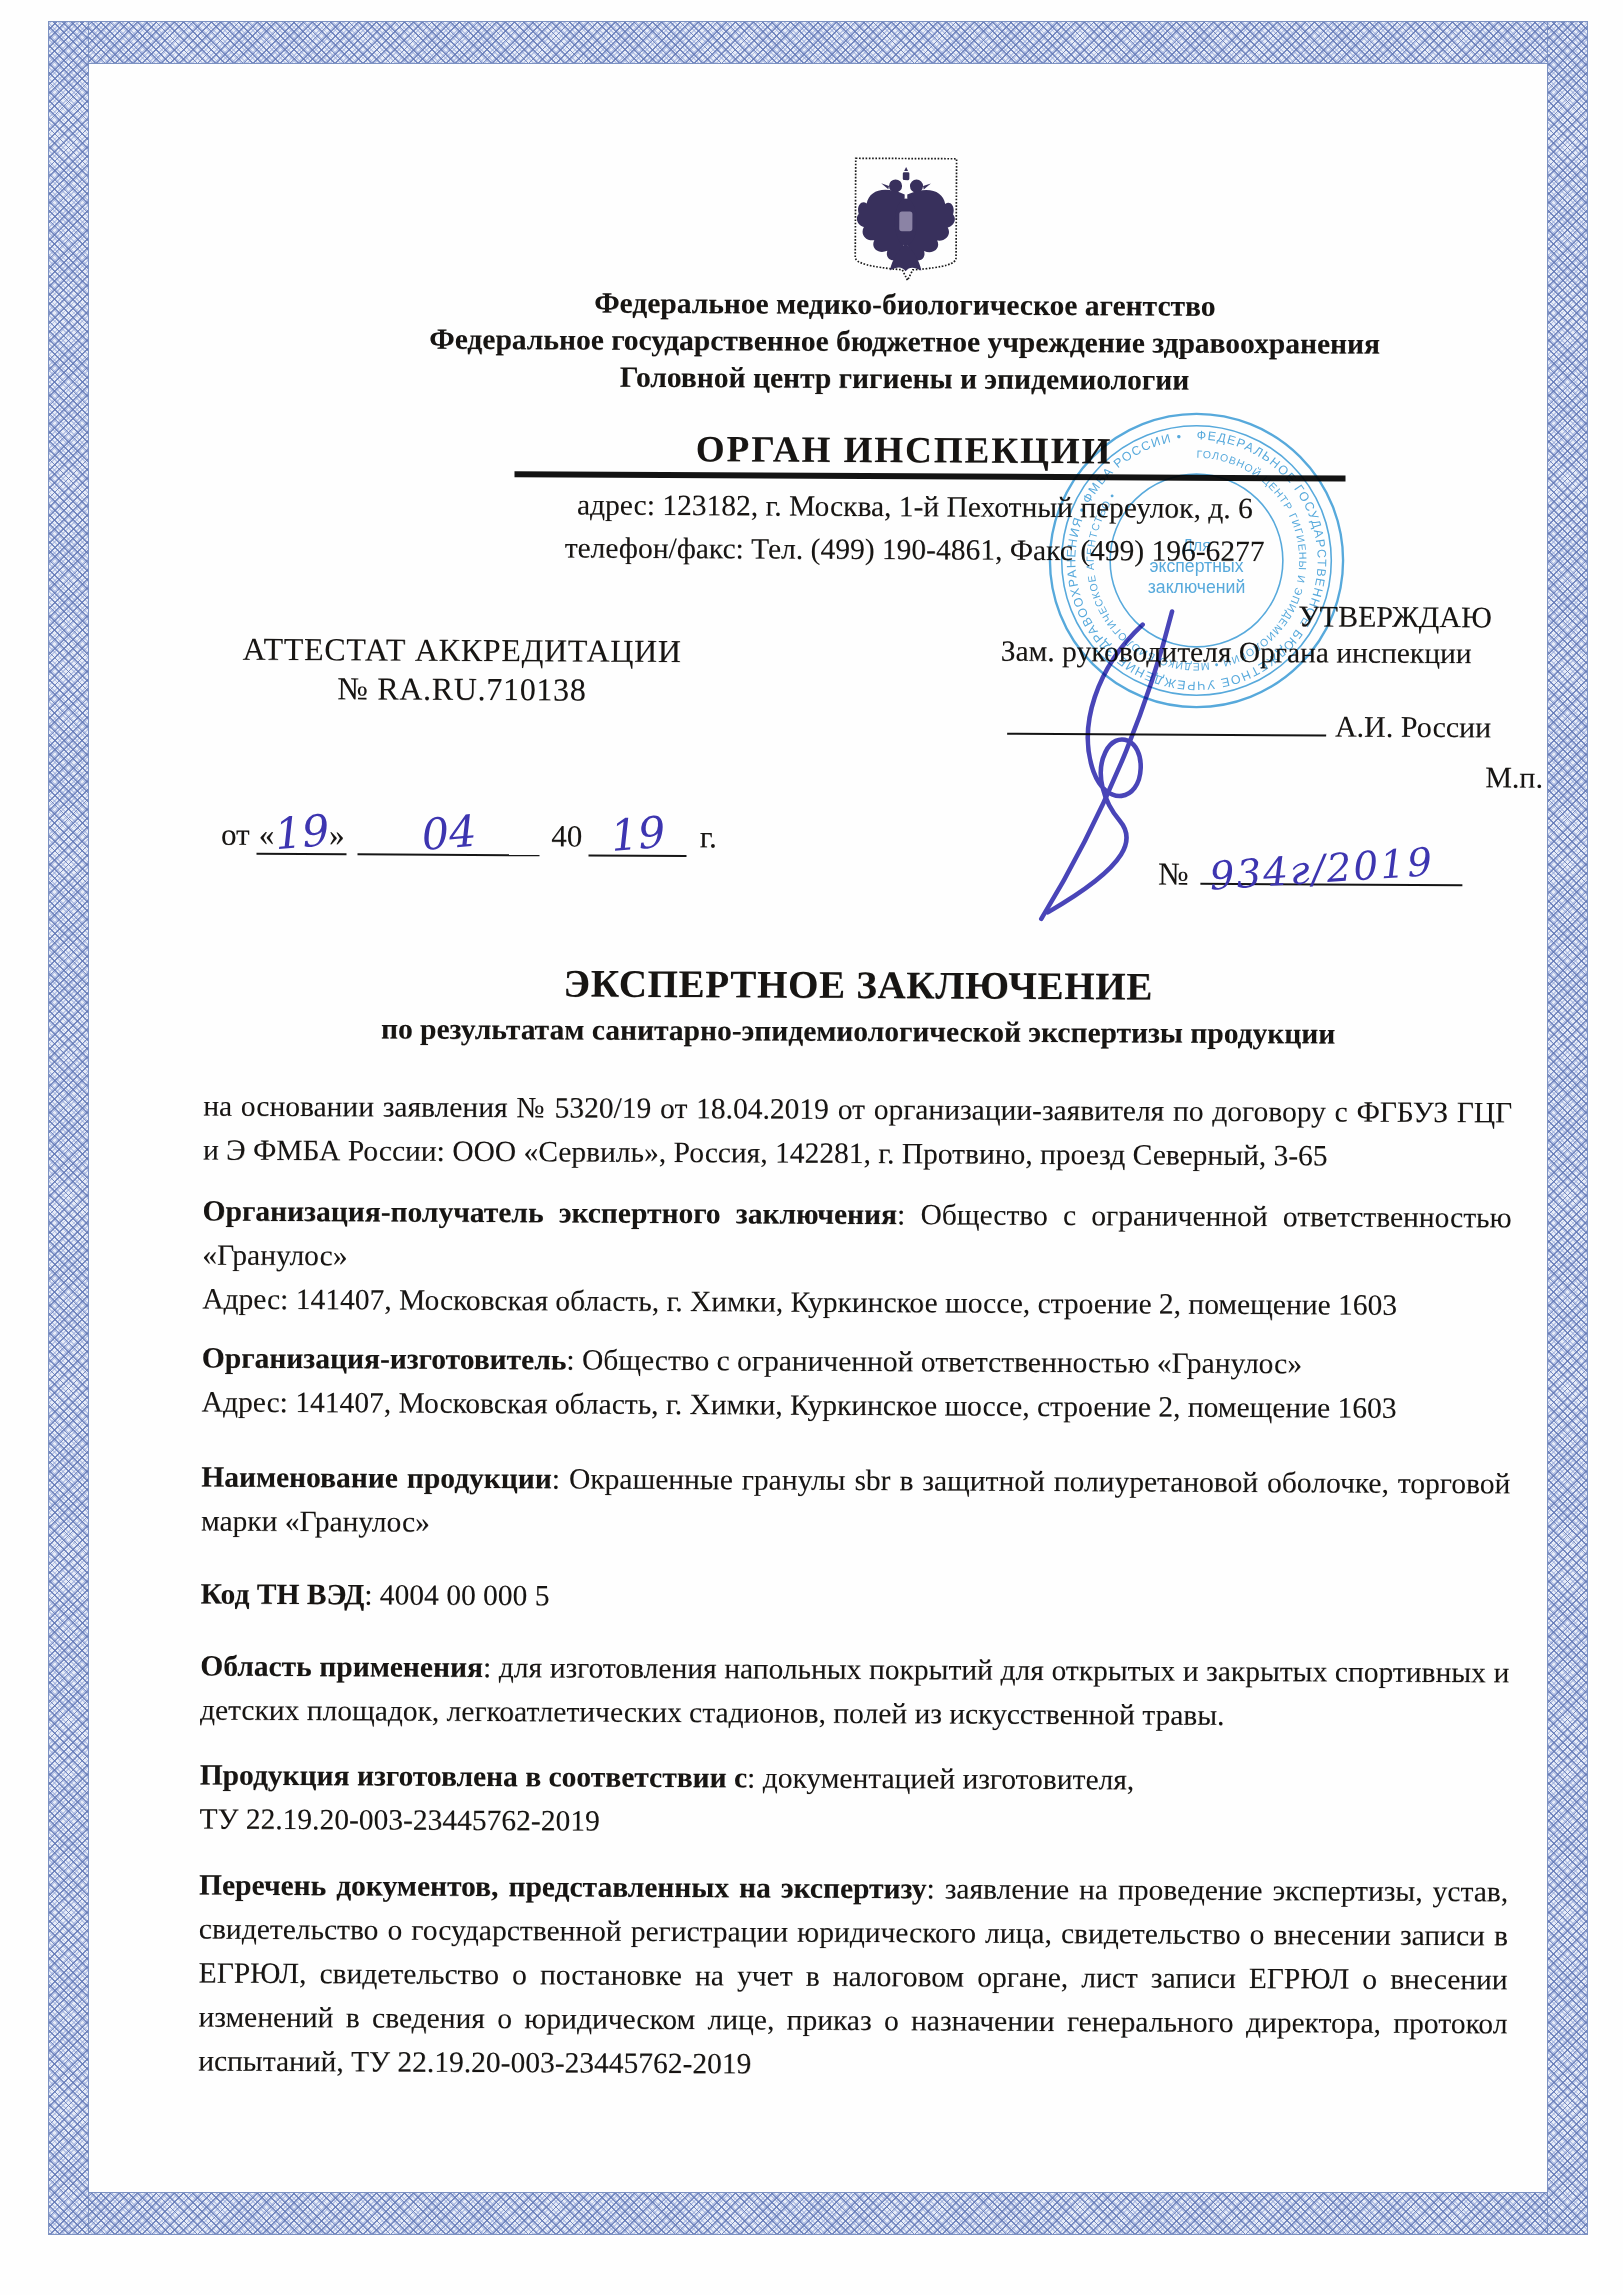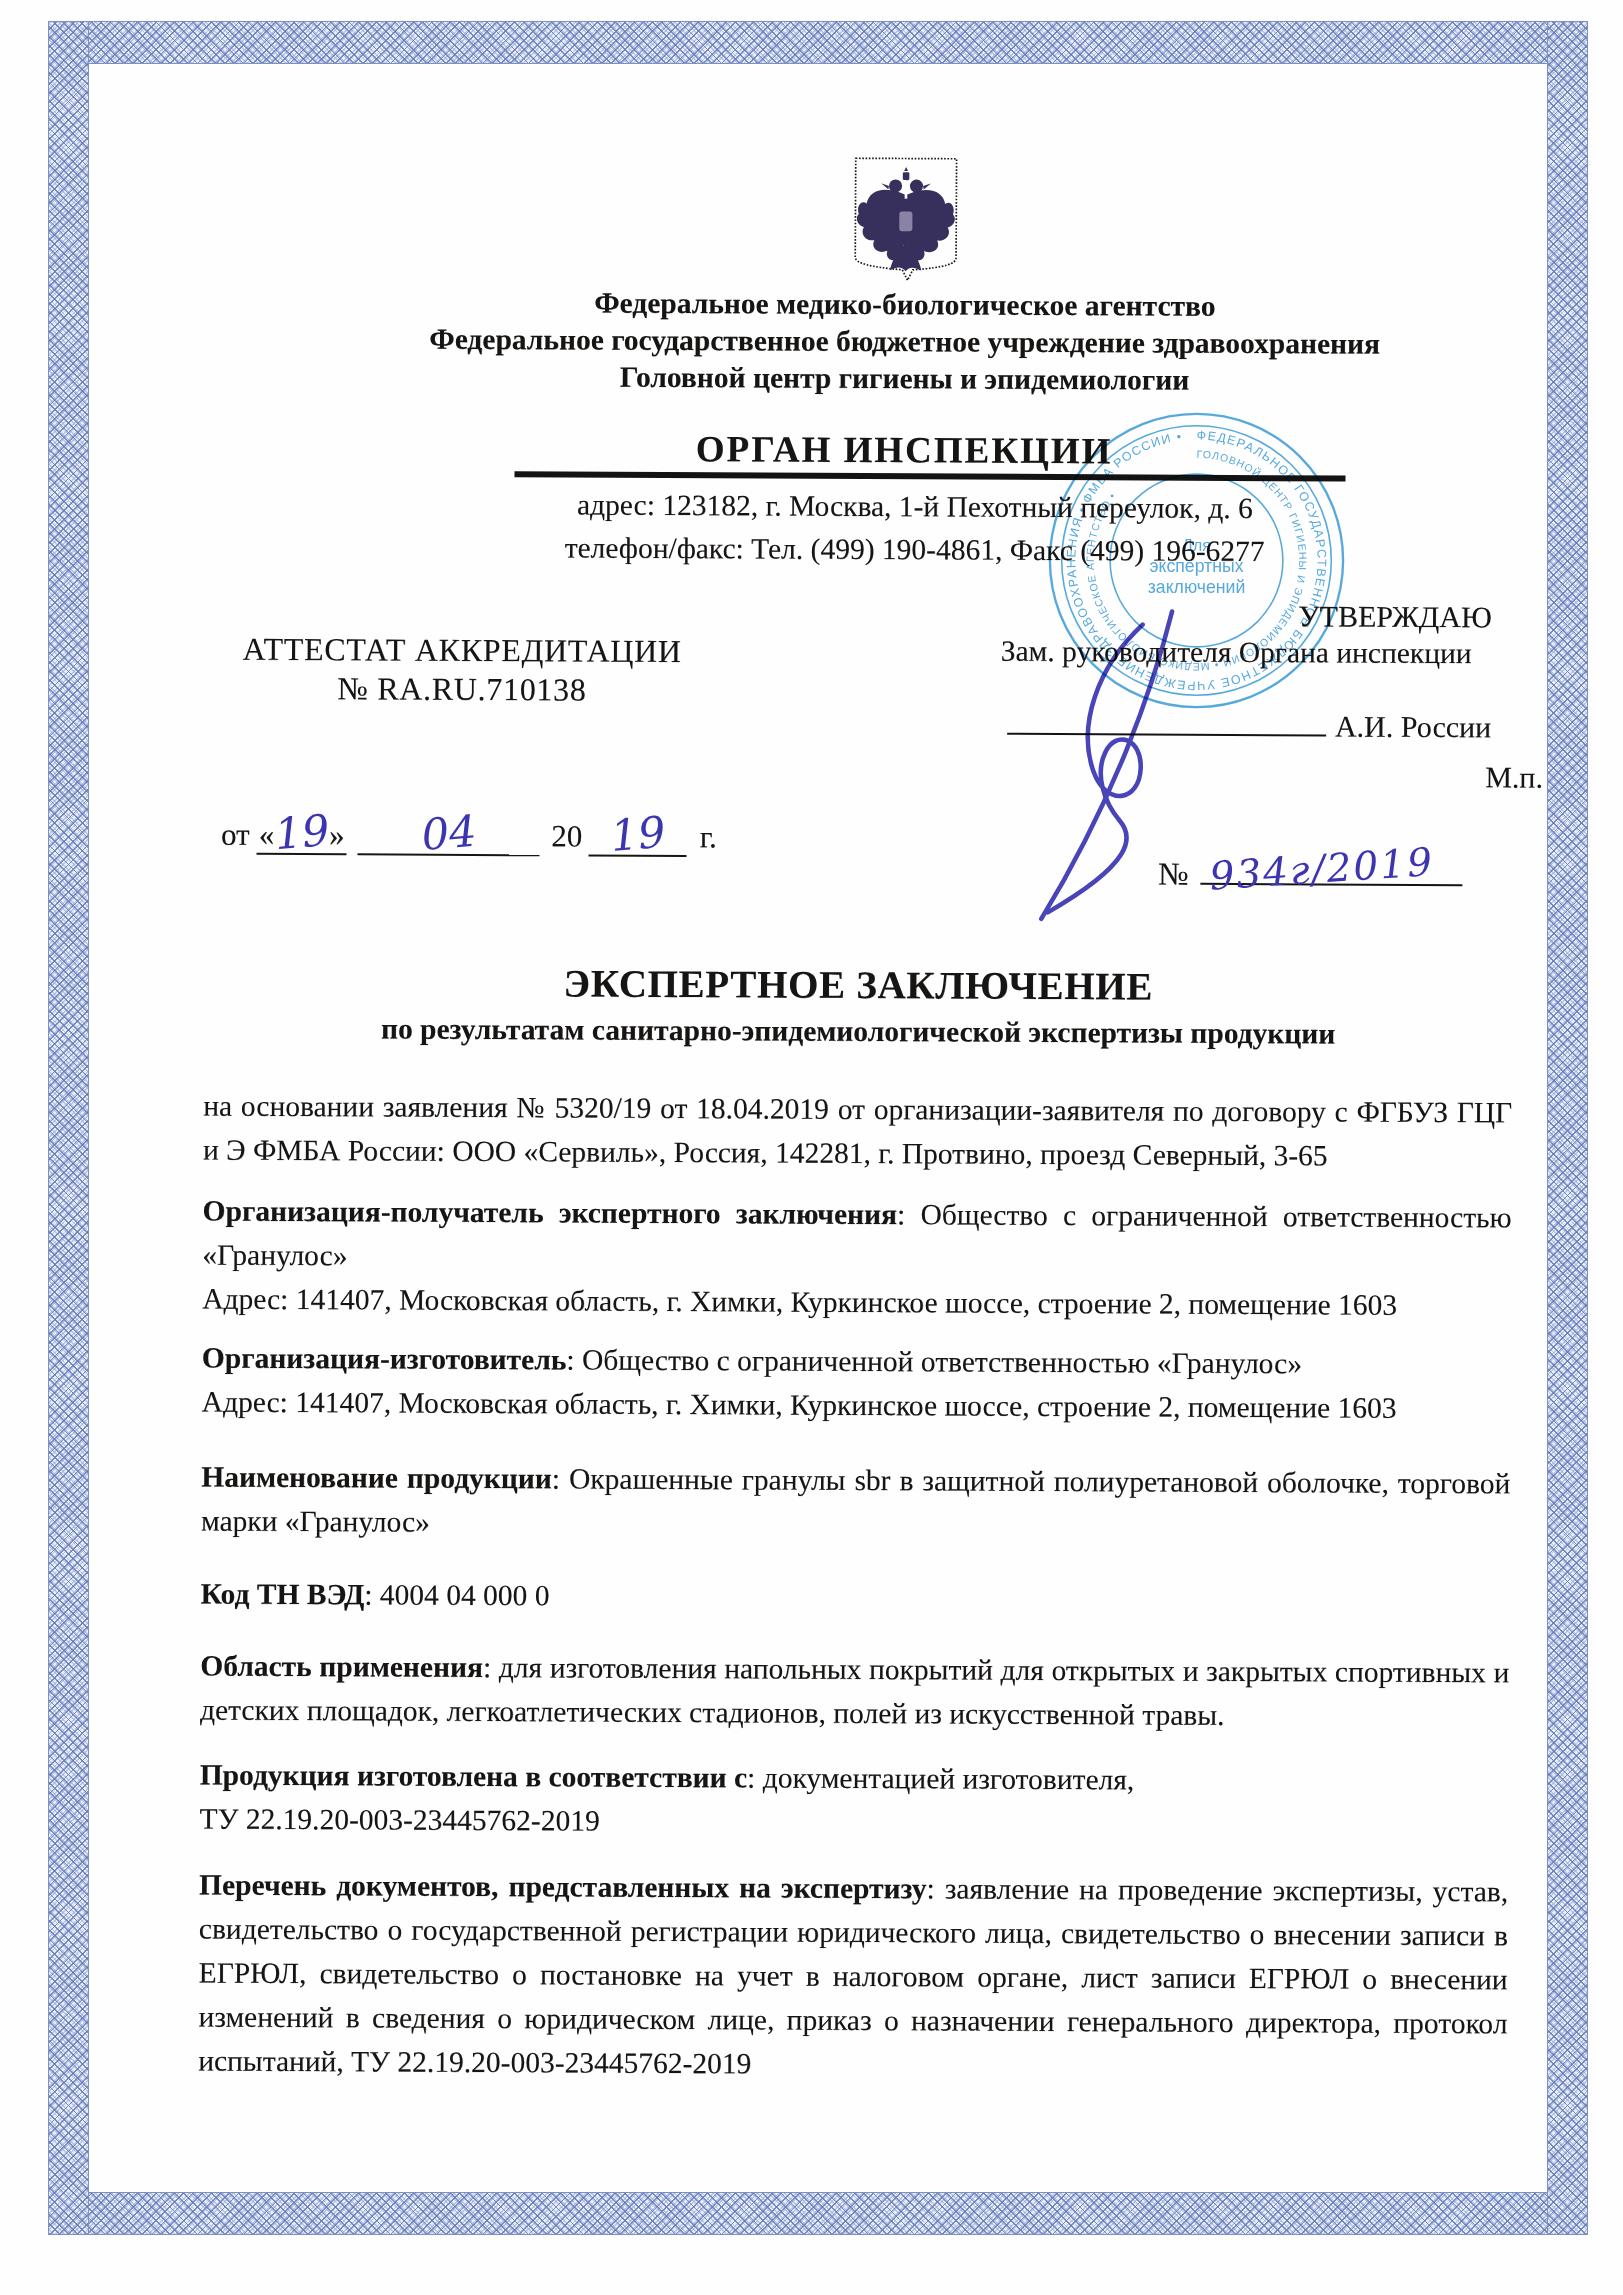--- a/index.html
+++ b/index.html
@@ -126,40 +126,40 @@
           <span class="numline">
             <span class="hw num">934г/2019</span>
           </span>
         </div>
       </div>
 
       <div class="dateline">
         <span>от</span>
         <span class="dl-u day"><span>«</span><span class="hw digits">19</span><span>»</span></span>
         <span class="dl-u month"><span class="hw digits">04</span></span>
-        <span>20</span>
+        <span>40</span>
         <span class="dl-u year"><span class="hw digits">19</span></span>
         <span>г.</span>
       </div>
     </div>
 
     <div class="maintitle">ЭКСПЕРТНОЕ ЗАКЛЮЧЕНИЕ</div>
     <div class="subtitle">по результатам санитарно-эпидемиологической экспертизы продукции</div>
 
     <p class="p mt-basis">на основании заявления № 5320/19 от 18.04.2019 от организации-заявителя по договору с ФГБУЗ ГЦГ и Э ФМБА России: ООО «Сервиль», Россия, 142281, г. Протвино, проезд Северный, 3-65</p>
 
     <p class="p mt-a"><b>Организация-получатель экспертного заключения</b><span>: Общество с ограниченной ответственностью «Гранулос»</span></p>
     <p class="p">Адрес: 141407, Московская область, г. Химки, Куркинское шоссе, строение 2, помещение 1603</p>
 
     <p class="p mt-b"><b>Организация-изготовитель</b><span>: Общество с ограниченной ответственностью «Гранулос»</span></p>
     <p class="p">Адрес: 141407, Московская область, г. Химки, Куркинское шоссе, строение 2, помещение 1603</p>
 
     <p class="p mt-c"><b>Наименование продукции</b><span>: Окрашенные гранулы sbr в защитной полиуретановой оболочке, торговой марки «Гранулос»</span></p>
 
-    <p class="p mt-d"><b>Код ТН ВЭД</b><span>: 4004 04 000 0</span></p>
+    <p class="p mt-d"><b>Код ТН ВЭД</b><span>: 4004 00 000 5</span></p>
 
     <p class="p mt-e"><b>Область применения</b><span>: для изготовления напольных покрытий для открытых и закрытых спортивных и детских площадок, легкоатлетических стадионов, полей из искусственной травы.</span></p>
 
     <p class="p mt-f"><b>Продукция изготовлена в соответствии с</b><span>: документацией изготовителя,</span></p>
     <p class="p">ТУ 22.19.20-003-23445762-2019</p>
 
     <p class="p mt-g"><b>Перечень документов, представленных на экспертизу</b><span>: заявление на проведение экспертизы, устав, свидетельство о государственной регистрации юридического лица, свидетельство о внесении записи в ЕГРЮЛ, свидетельство о постановке на учет в налоговом органе, лист записи ЕГРЮЛ о внесении изменений в сведения о юридическом лице, приказ о назначении генерального директора, протокол испытаний, ТУ 22.19.20-003-23445762-2019</span></p>
   </div>
 
   <svg class="stamp" width="301" height="301" viewBox="0 0 460 460">

